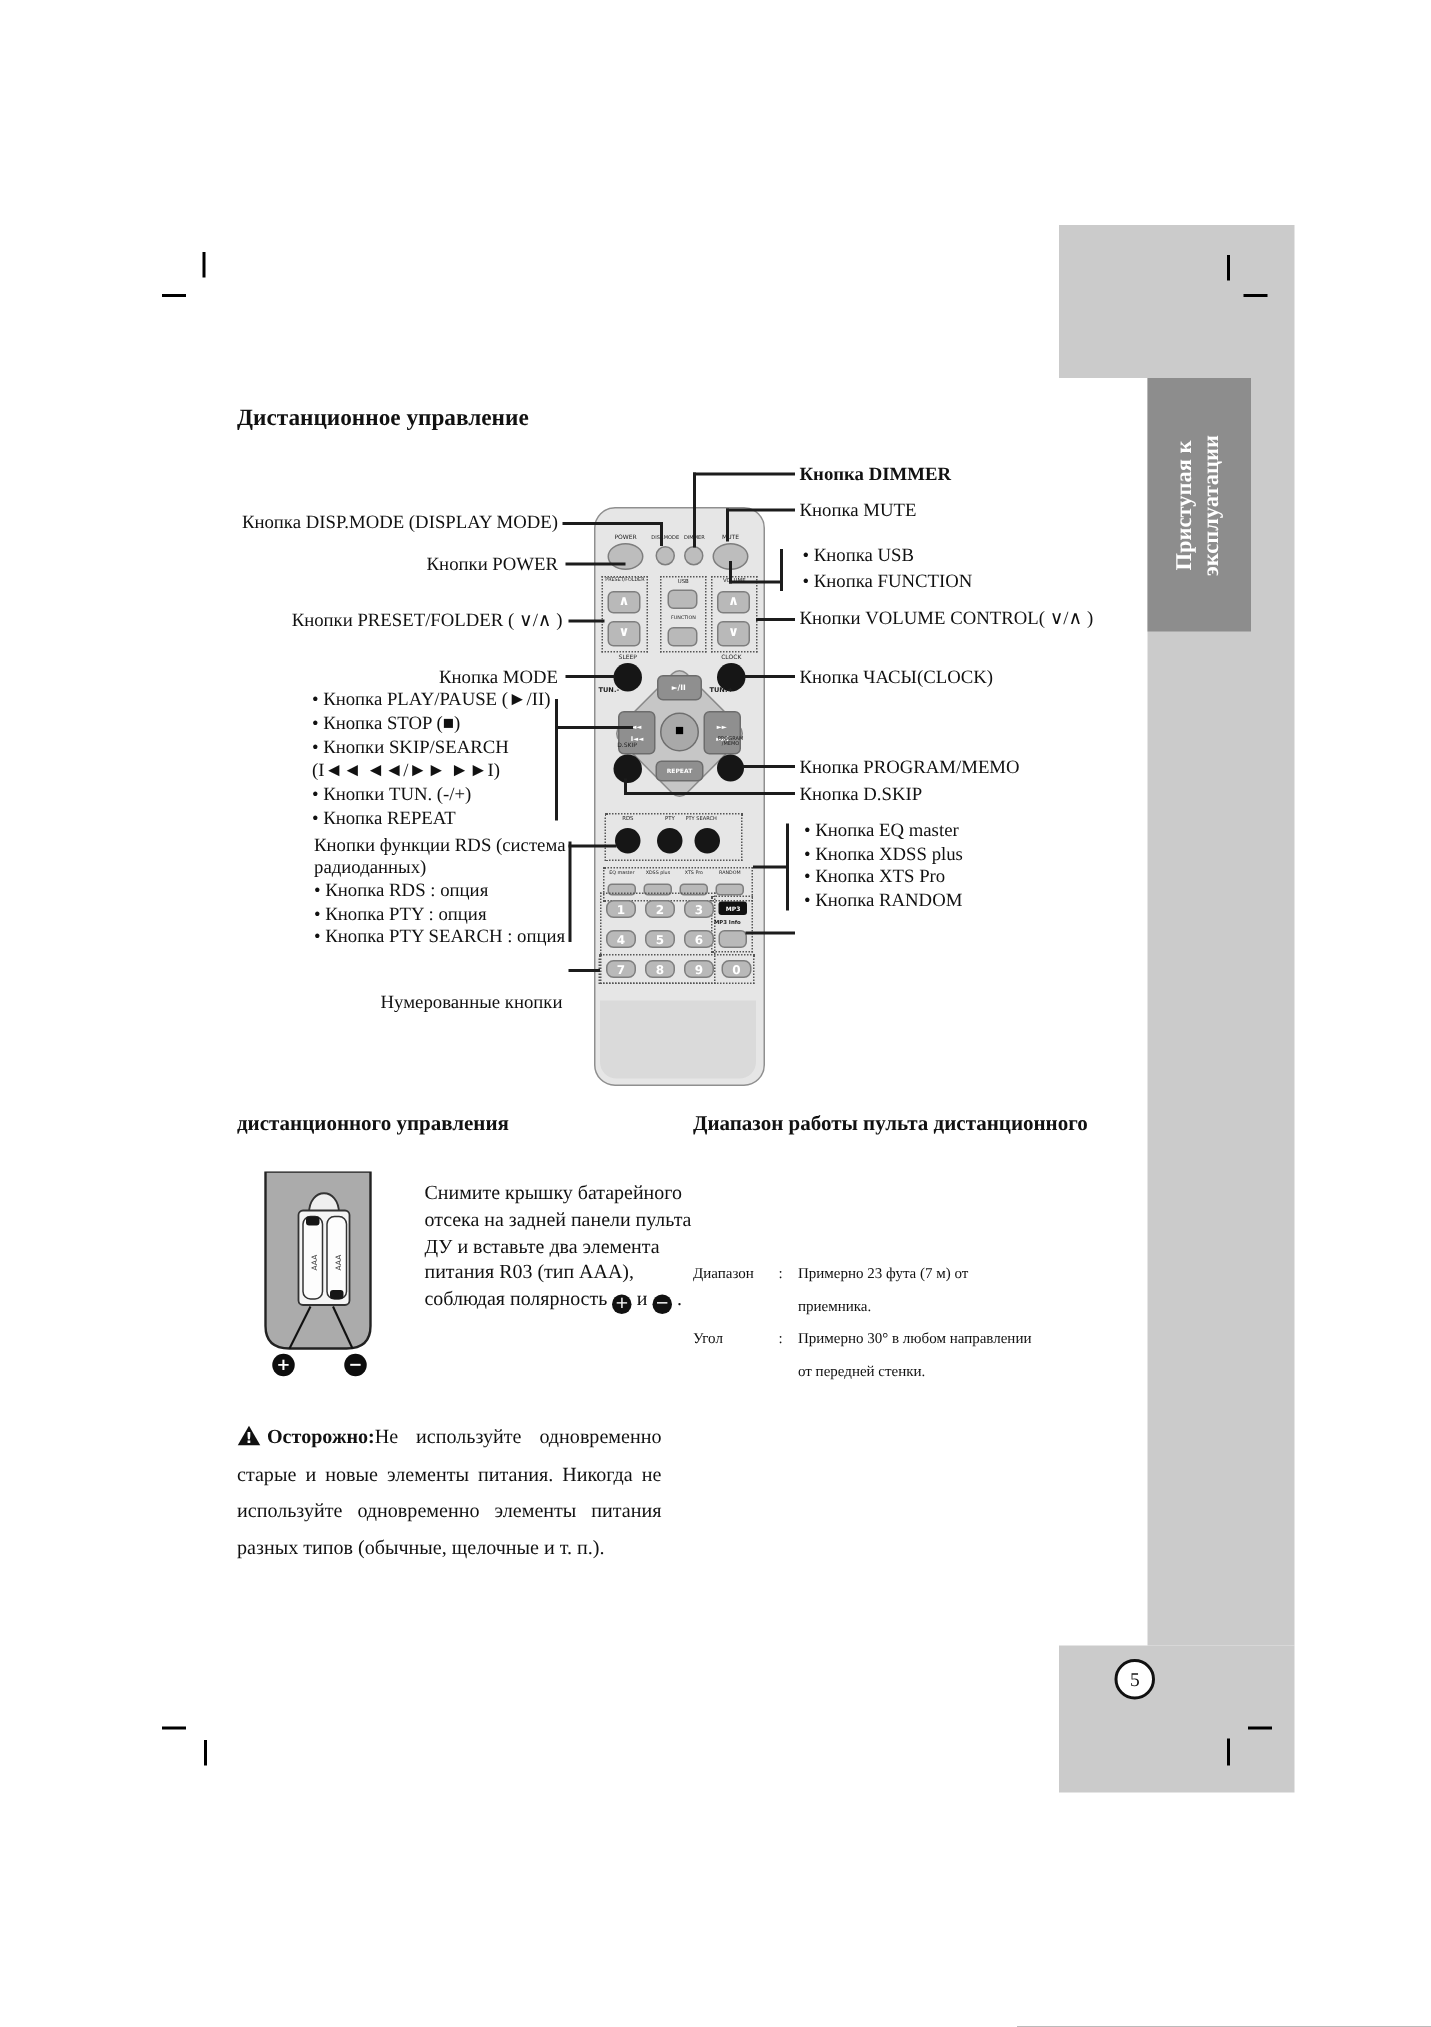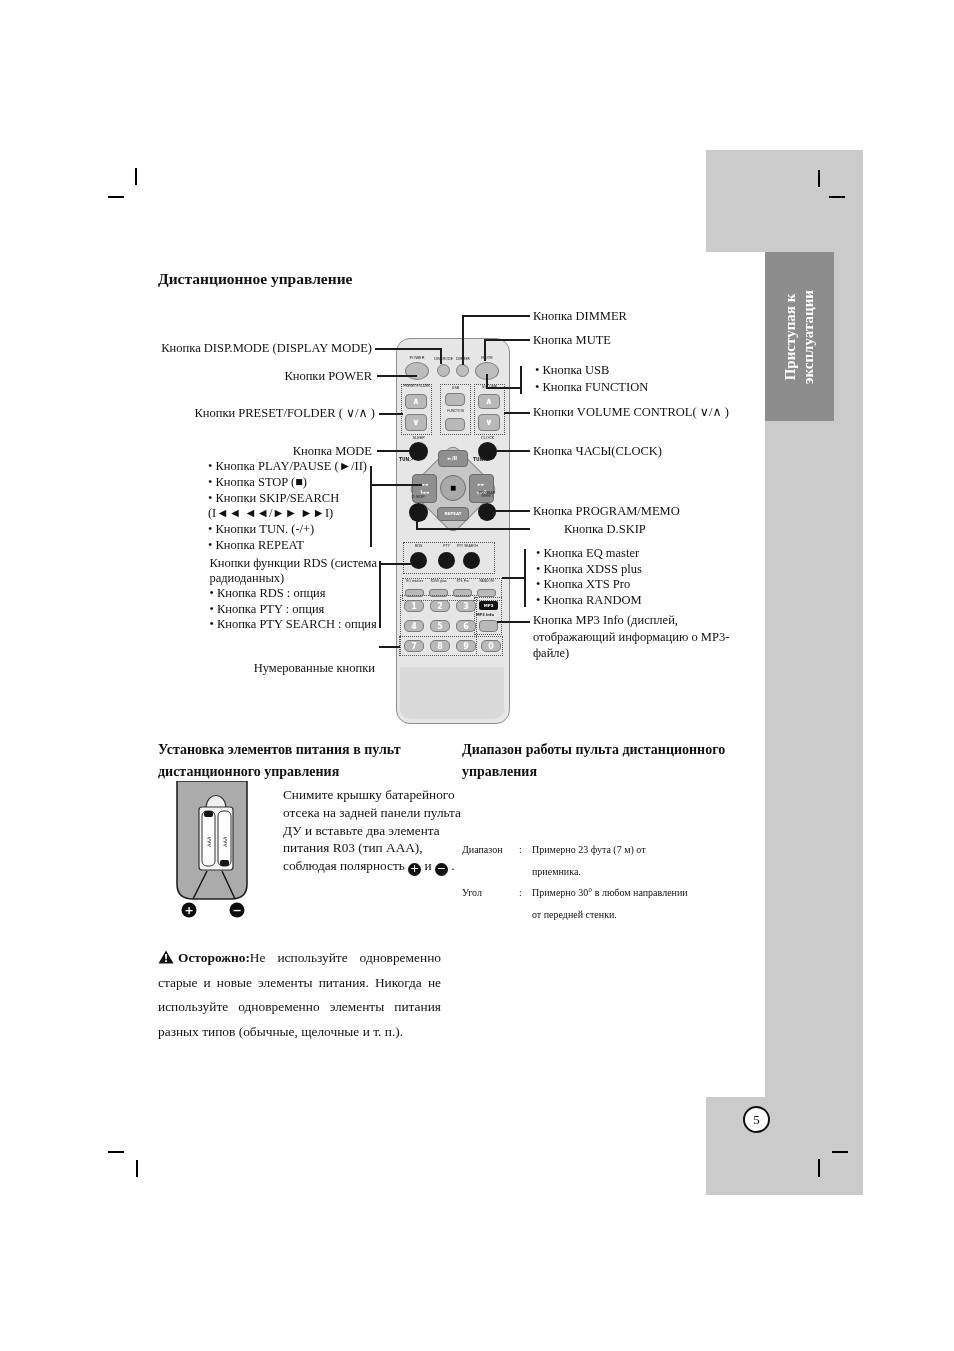--- a/index.html
+++ b/index.html
@@ -201,40 +201,35 @@
   </div>
   <div class="callout right-align" style="right:577px;top:556px;line-height:15.2px;">
     <div>Кнопки функции RDS (система</div>
     <div>радиоданных)</div>
     <div>• Кнопка RDS : опция</div>
     <div>• Кнопка PTY : опция</div>
     <div>• Кнопка PTY SEARCH : опция</div>
   </div>
   <div class="callout right-align" style="right:579px;top:641px;margin-top:20px;">Нумерованные кнопки</div>
 
-  <div class="callout" style="left:533px;top:309px;">Кнопка DIMMER</div>
+  <div class="callout" style="left:533px;top:309px;font-weight:bold;">Кнопка DIMMER</div>
   <div class="callout" style="left:533px;top:333px;">Кнопка MUTE</div>
   <div class="callout" style="left:535px;top:362px;line-height:16.5px;">
     <div>• Кнопка USB</div>
     <div>• Кнопка FUNCTION</div>
   </div>
   <div class="callout" style="left:533px;top:405px;">Кнопки VOLUME CONTROL( ∨/∧ )</div>
   <div class="callout" style="left:533px;top:444px;">Кнопка ЧАСЫ(CLOCK)</div>
   <div class="callout" style="left:533px;top:504px;">Кнопка PROGRAM/MEMO</div>
-  <div class="callout" style="left:564px;top:522px;text-align:right;">Кнопка D.SKIP</div>
+  <div class="callout" style="left:533px;top:522px;text-align:right;">Кнопка D.SKIP</div>
   <div class="callout" style="left:536px;top:546px;line-height:15.5px;">
     <div>• Кнопка EQ master</div>
     <div>• Кнопка XDSS plus</div>
     <div>• Кнопка XTS Pro</div>
     <div>• Кнопка RANDOM</div>
-  </div>
-  <div class="callout" style="left:533px;top:612px;line-height:16.5px;">
-    <div>Кнопка MP3 Info (дисплей,</div>
-    <div>отображающий информацию о MP3-</div>
-    <div>файле)</div>
   </div>
 
   <div class="hline" style="left:375px;top:348px;width:66px;"></div>
   <div class="vline" style="left:440px;top:348px;height:16px;"></div>
   <div class="hline" style="left:377px;top:375px;width:40px;"></div>
   <div class="hline" style="left:379px;top:413px;width:24px;"></div>
   <div class="hline" style="left:377px;top:450px;width:33px;"></div>
   <div class="vline" style="left:370px;top:466px;height:81px;"></div>
   <div class="hline" style="left:370px;top:484px;width:52px;"></div>
   <div class="vline" style="left:379px;top:561px;height:67px;"></div>
@@ -251,21 +246,20 @@
   <div class="hline" style="left:504px;top:412px;width:26px;"></div>
   <div class="hline" style="left:496px;top:450px;width:34px;"></div>
   <div class="hline" style="left:495px;top:510px;width:35px;"></div>
   <div class="vline" style="left:416px;top:519px;height:11px;"></div>
   <div class="hline" style="left:416px;top:528px;width:114px;"></div>
   <div class="vline" style="left:524px;top:549px;height:58px;"></div>
   <div class="hline" style="left:502px;top:577px;width:23px;"></div>
   <div class="hline" style="left:497px;top:621px;width:33px;"></div>
 
   <div class="sect-head h2">
-    <div>Установка элементов питания в пульт</div>
     <div>дистанционного управления</div>
   </div>
 
   <svg class="abs" style="left:175px;top:781px;" width="74" height="140" viewBox="0 0 74 140">
     <path d="M2 0 L72 0 L72 103 Q72 118 56 118 L18 118 Q2 118 2 103 Z" fill="#ababab" stroke="#222" stroke-width="1.6"></path>
     <path d="M31 28 C31 10, 51 10, 51 28" fill="#efefef" stroke="#333" stroke-width="1.2"></path>
     <rect x="24" y="26" width="34" height="63" rx="3" fill="#f5f5f5" stroke="#333" stroke-width="1.2"></rect>
     <rect x="27" y="30" width="13" height="55" rx="5" fill="#fdfdfd" stroke="#333" stroke-width="1"></rect>
     <rect x="43" y="30" width="13" height="55" rx="5" fill="#fdfdfd" stroke="#333" stroke-width="1"></rect>
     <rect x="29" y="30" width="9" height="6" rx="2" fill="#161616"></rect>
@@ -294,21 +288,20 @@
 
   <div class="caution">
     <svg width="16" height="14" viewBox="0 0 16 14" style="vertical-align:-2px;margin-right:4px;">
       <polygon points="8,0.5 15.5,13.5 0.5,13.5" fill="#111"></polygon>
       <text x="8" y="12" text-anchor="middle" font-size="10" font-weight="bold" fill="#fff" font-family="DejaVu Sans, sans-serif">!</text>
     </svg><b>Осторожно:</b><span>Не используйте одновременно старые и новые элементы питания. Никогда не используйте одновременно элементы питания разных типов (обычные, щелочные и т. п.).</span>
   </div>
 
   <div class="range-head h2">
     <div>Диапазон работы пульта дистанционного</div>
-    <div>управления</div>
   </div>
   <div class="abs" style="left:462px;top:839px;width:292px;">
     <div class="range-row">
       <div class="lab">Диапазон</div>
       <div class="col">:</div>
       <div>
         <div>Примерно 23 фута (7 м) от</div>
         <div>приемника.</div>
       </div>
     </div>

